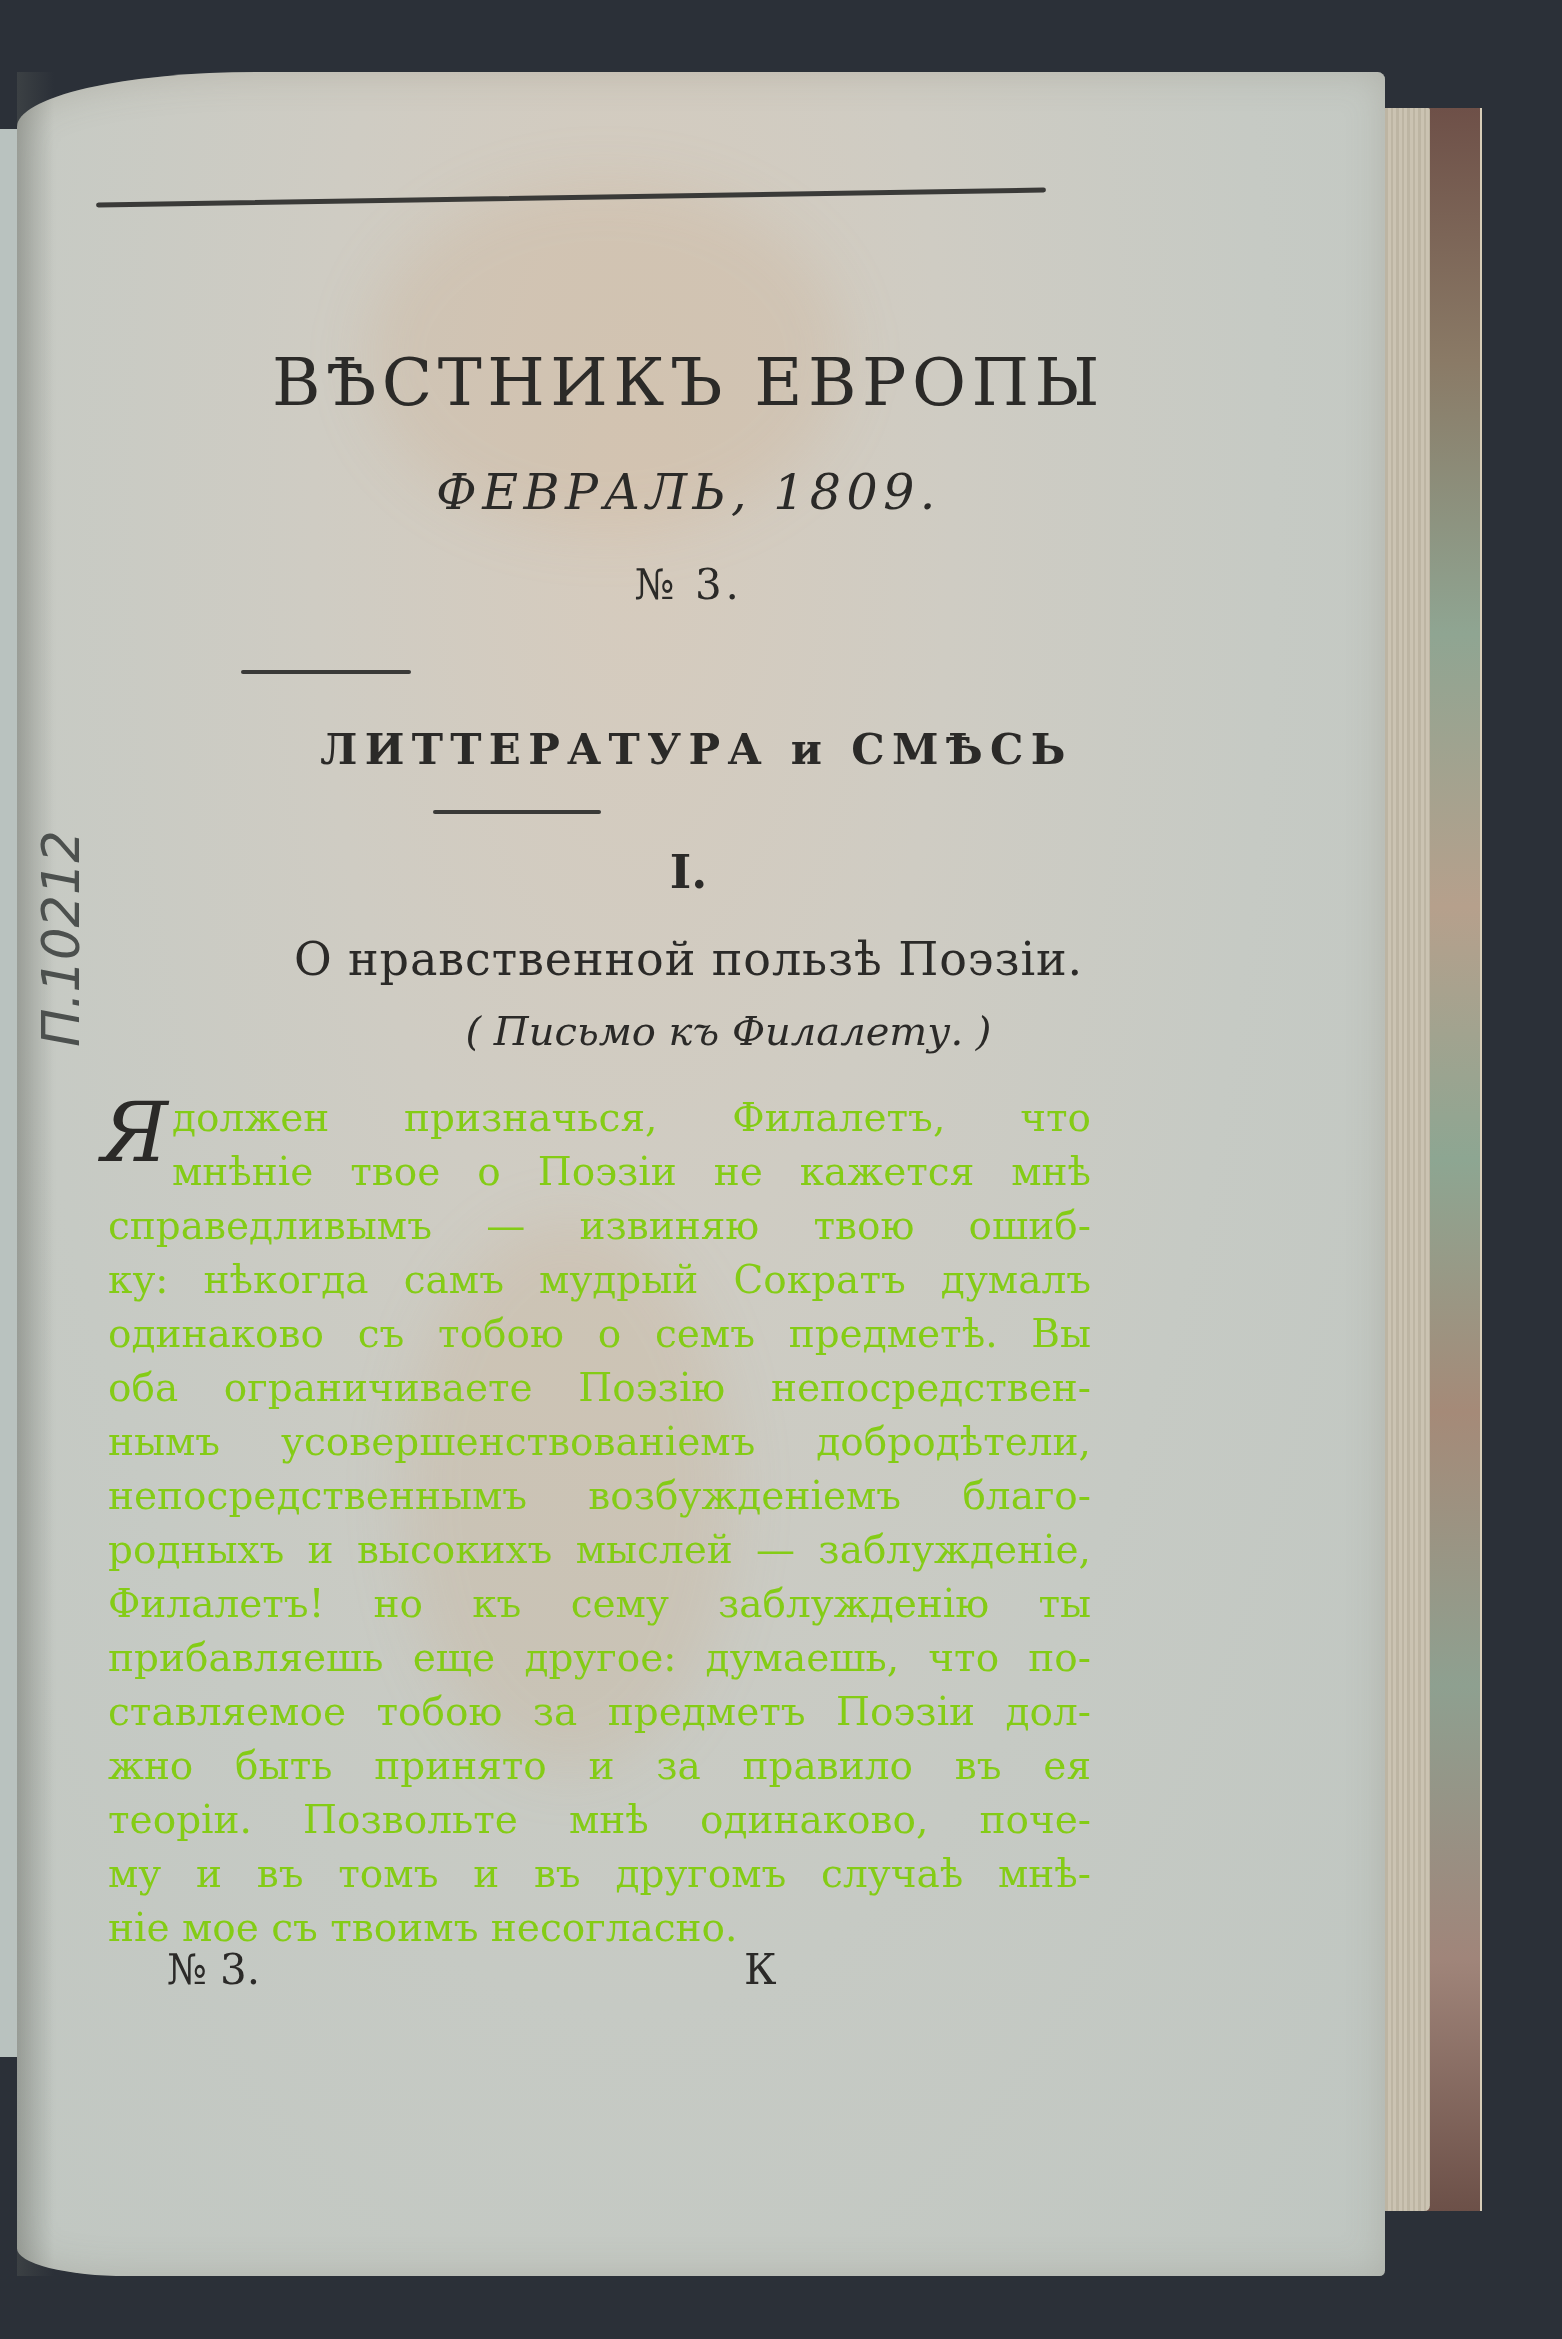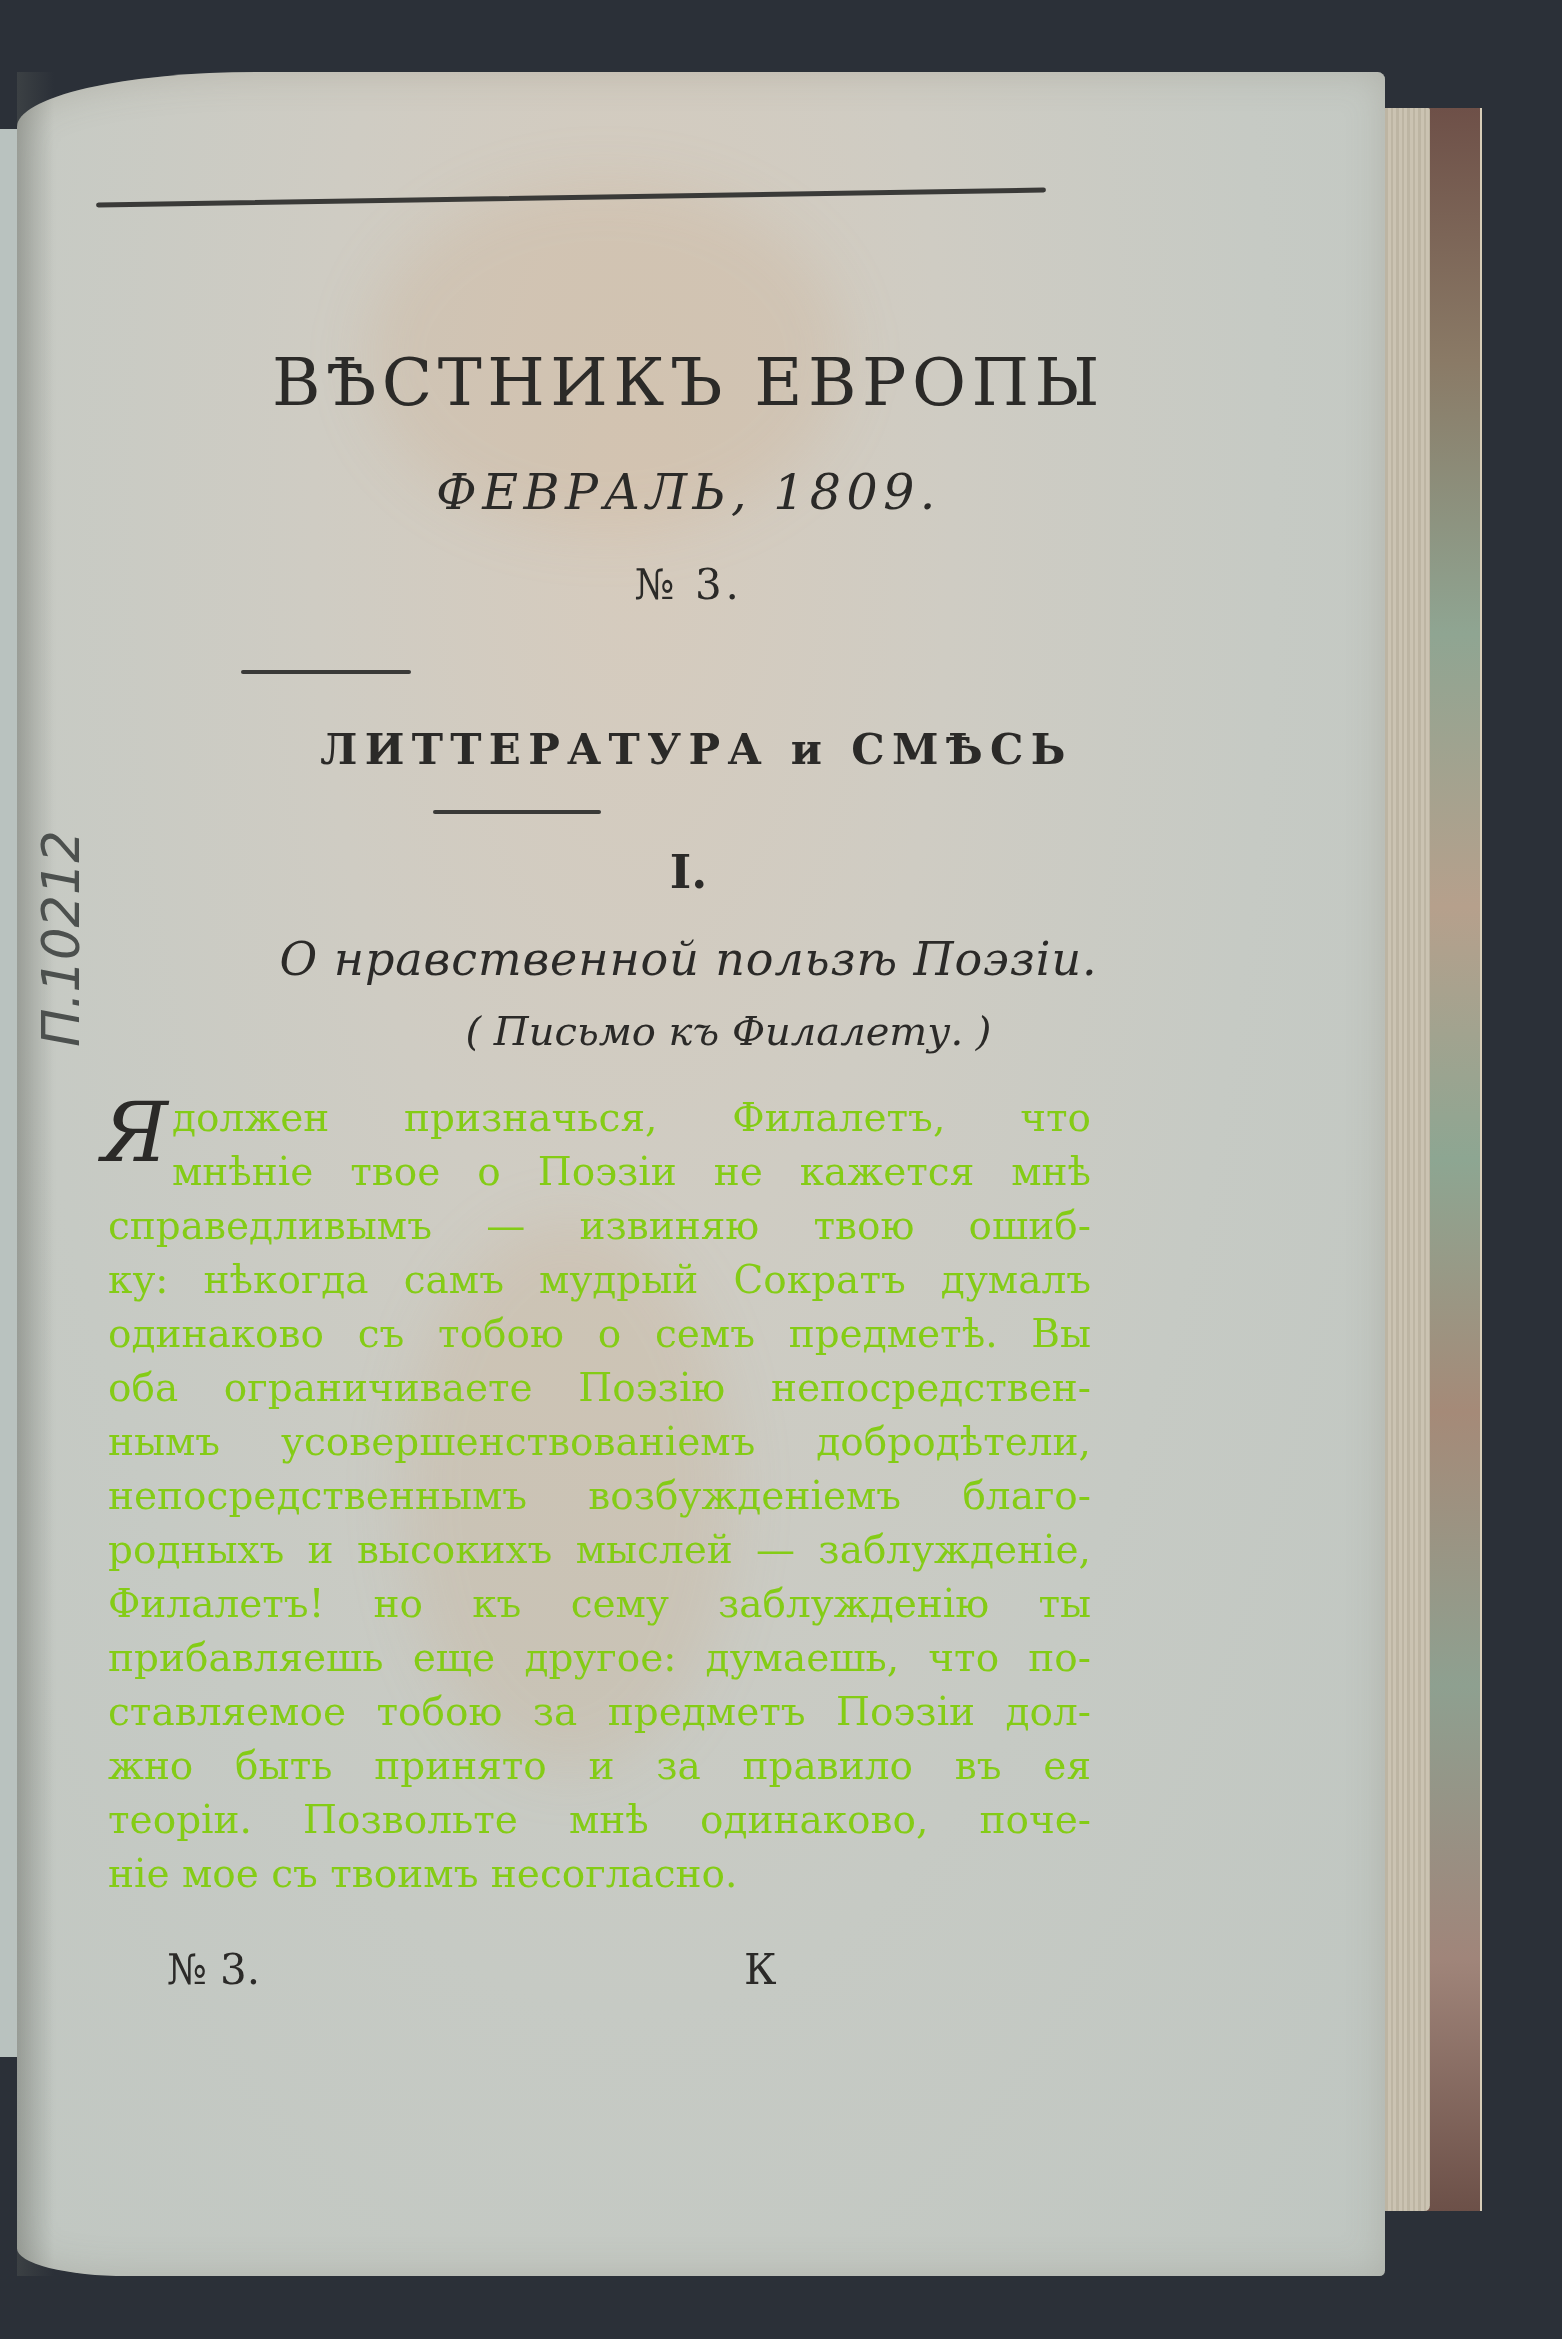--- a/index.html
+++ b/index.html
@@ -19,21 +19,21 @@
           background:linear-gradient(180deg,#6e5048 0%,#8a7a66 12%,#8fa592 25%,#b6a08c 38%,#8da692 50%,#a58a78 62%,#8ea090 75%,#a0857a 88%,#6c5048 100%);
           border-right:2.8px solid #d8cdb8; }
   .rule { position:absolute; background:#3a3a38; height:4.6px; border-radius:2.8px; }
   .t { position:absolute; color:#2b2a28; white-space:nowrap; }
   .center { left:0; width:1377px; text-align:center; }
   .title { top:344px; font-size:66px; letter-spacing:5.5px; font-weight:normal; }
   .date { top:464px; font-size:49px; font-style:italic; letter-spacing:5.5px; }
   .issue { top:560px; font-size:42px; letter-spacing:3.7px; }
   .section { top:725px; font-size:42px; letter-spacing:7.3px; font-weight:bold;padding-left:8px; }
   .roman { top:845px; font-size:46px; font-weight:bold; }
-  .art-title { top:932px; font-size:46px; font-style:italic; letter-spacing:0.9px; }
+  .art-title { top:932px; font-size:46px; letter-spacing:0.9px; }
   .art-sub { top:1008px; font-size:40px; font-style:italic;margin-left:40px; }
   .body { position:absolute; left:108px; top:1091px; width:983px; font-size:39px; line-height:54px; color:#84cc16; }
   .line { display:block; white-space:nowrap; text-align:justify; text-align-last:justify; height:54px; }
   .line.indent { padding-left:64px; }
   .line.last { text-align-last:left; }
   .dropcap { position:absolute; left:101px; top:1084px; font-size:83px; font-style:italic; color:#2b2a28; }
   .footer-no { position:absolute; left:167px; top:1945px; font-size:42px; color:#2b2a28; }
   .footer-sig { position:absolute; left:744px; top:1945px; font-size:42px; color:#2b2a28; }
   .shelfmark { position:absolute; left:32px; top:1047px; font-size:51px; font-style:italic;
           color:#4c504e; transform:rotate(-90deg); transform-origin:left top; font-family:"DejaVu Sans", sans-serif; }
@@ -77,20 +77,21 @@
   <span class="line">одинаково съ тобою о семъ предметѣ. Вы</span>
   <span class="line">оба ограничиваете Поэзію непосредствен-</span>
   <span class="line">нымъ усовершенствованіемъ добродѣтели,</span>
   <span class="line">непосредственнымъ возбужденіемъ благо-</span>
   <span class="line">родныхъ и высокихъ мыслей — заблужденіе,</span>
   <span class="line">Филалетъ! но къ сему заблужденію ты</span>
   <span class="line">прибавляешь еще другое: думаешь, что по-</span>
   <span class="line">ставляемое тобою за предметъ Поэзіи дол-</span>
   <span class="line">жно быть принято и за правило въ ея</span>
   <span class="line">теоріи. Позвольте мнѣ одинаково, поче-</span>
+  <span class="line">му и въ томъ и въ другомъ случаѣ мнѣ-</span>
   <span class="line last">ніе мое съ твоимъ несогласно.</span>
 </div>
 
 <div class="footer-no">№ 3.</div>
 <div class="footer-sig">К</div>
 
 <div class="shelfmark">П.10212</div>
 
 
 </body></html>

